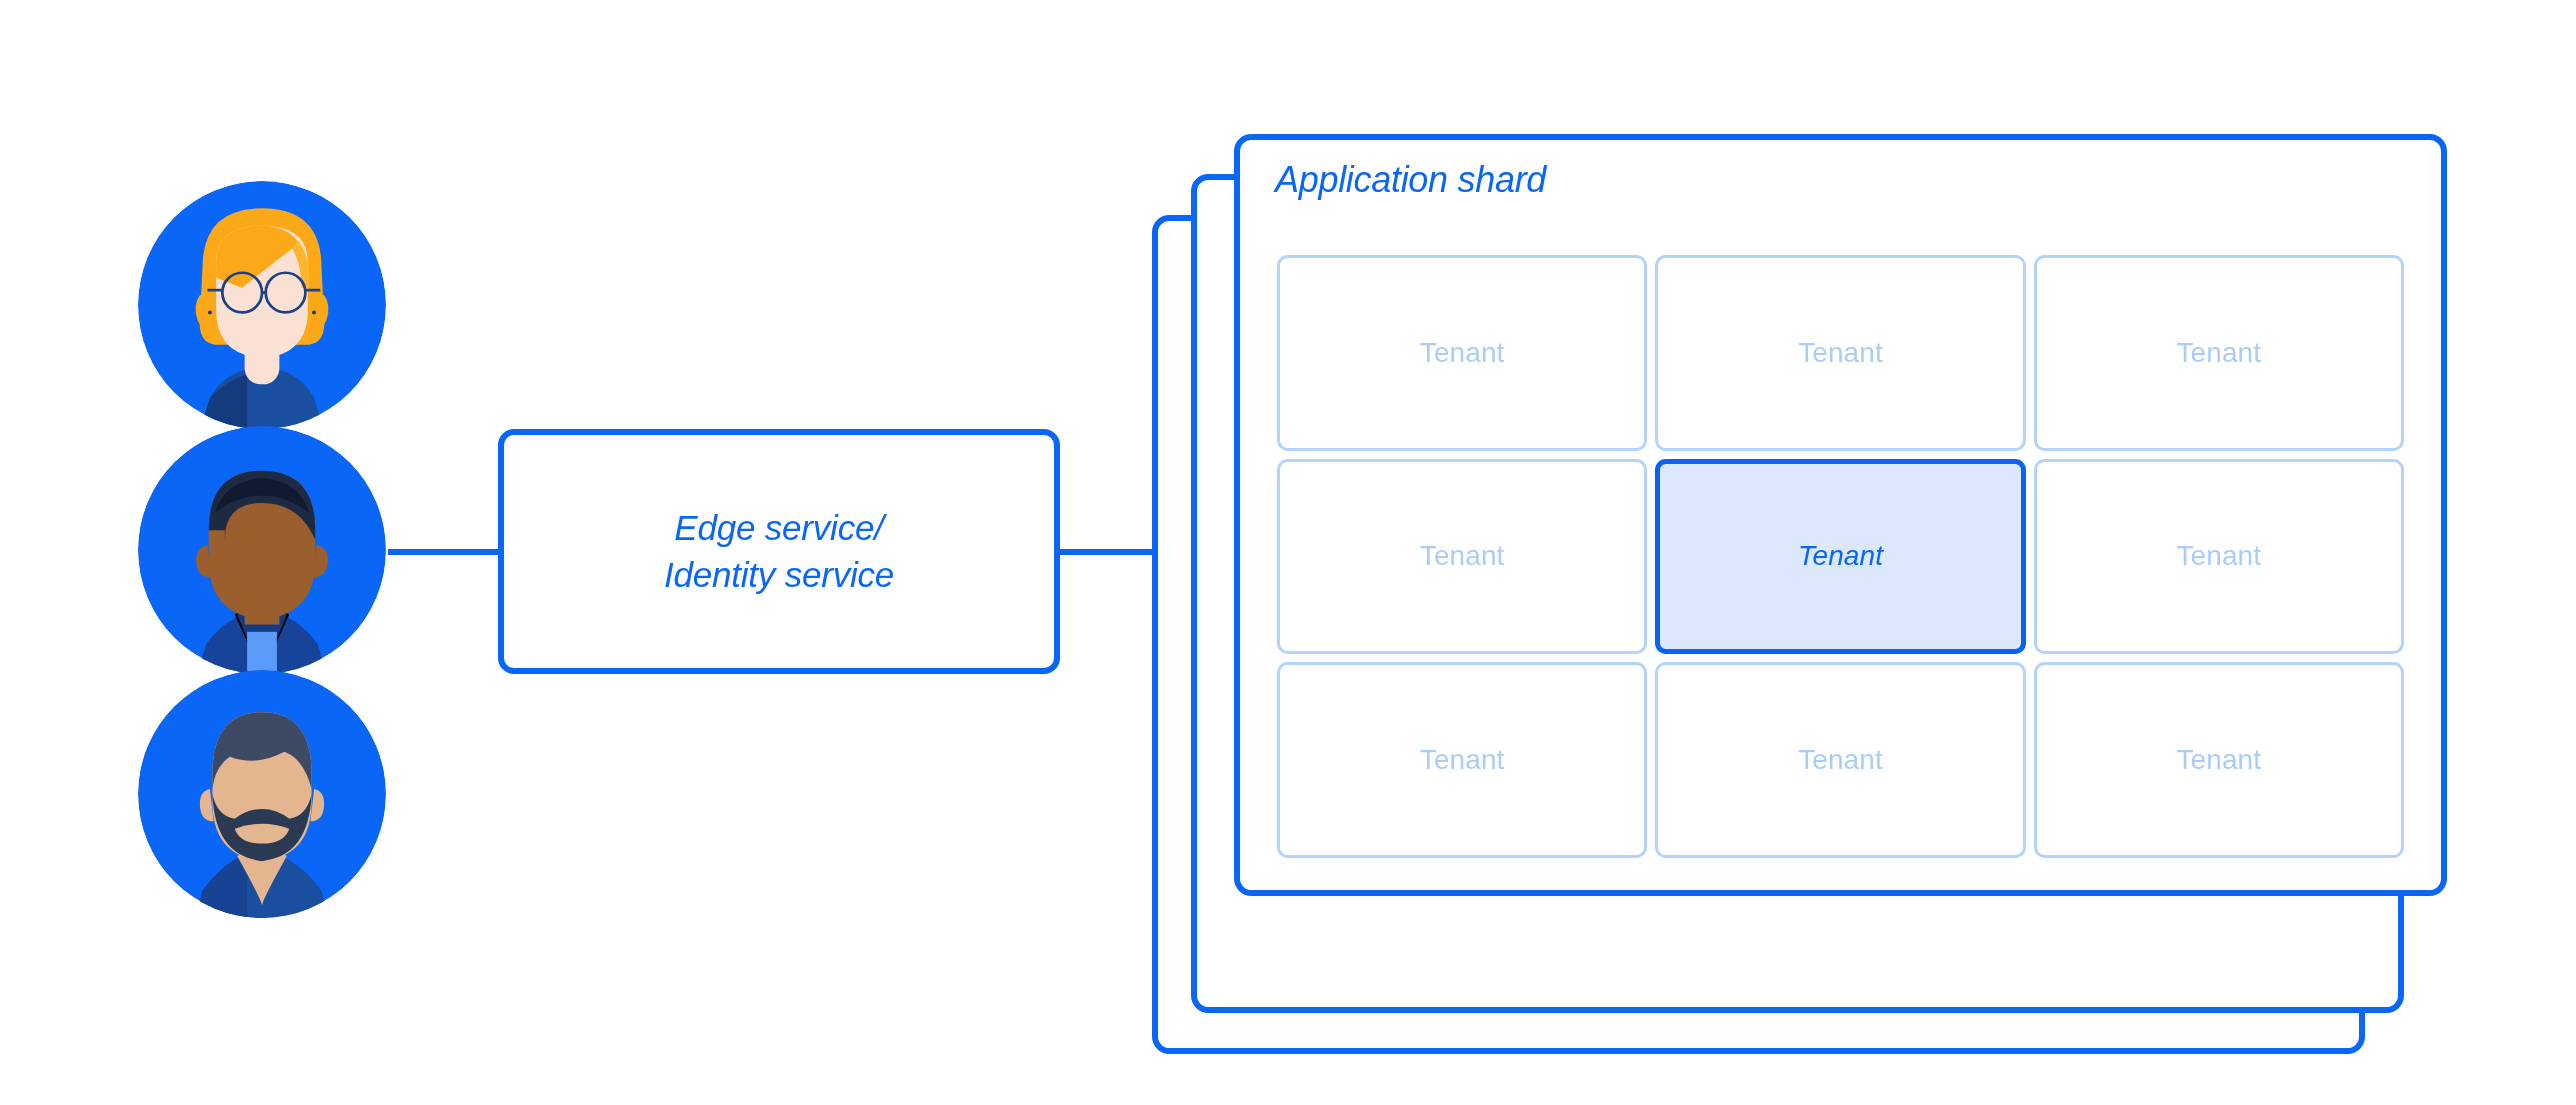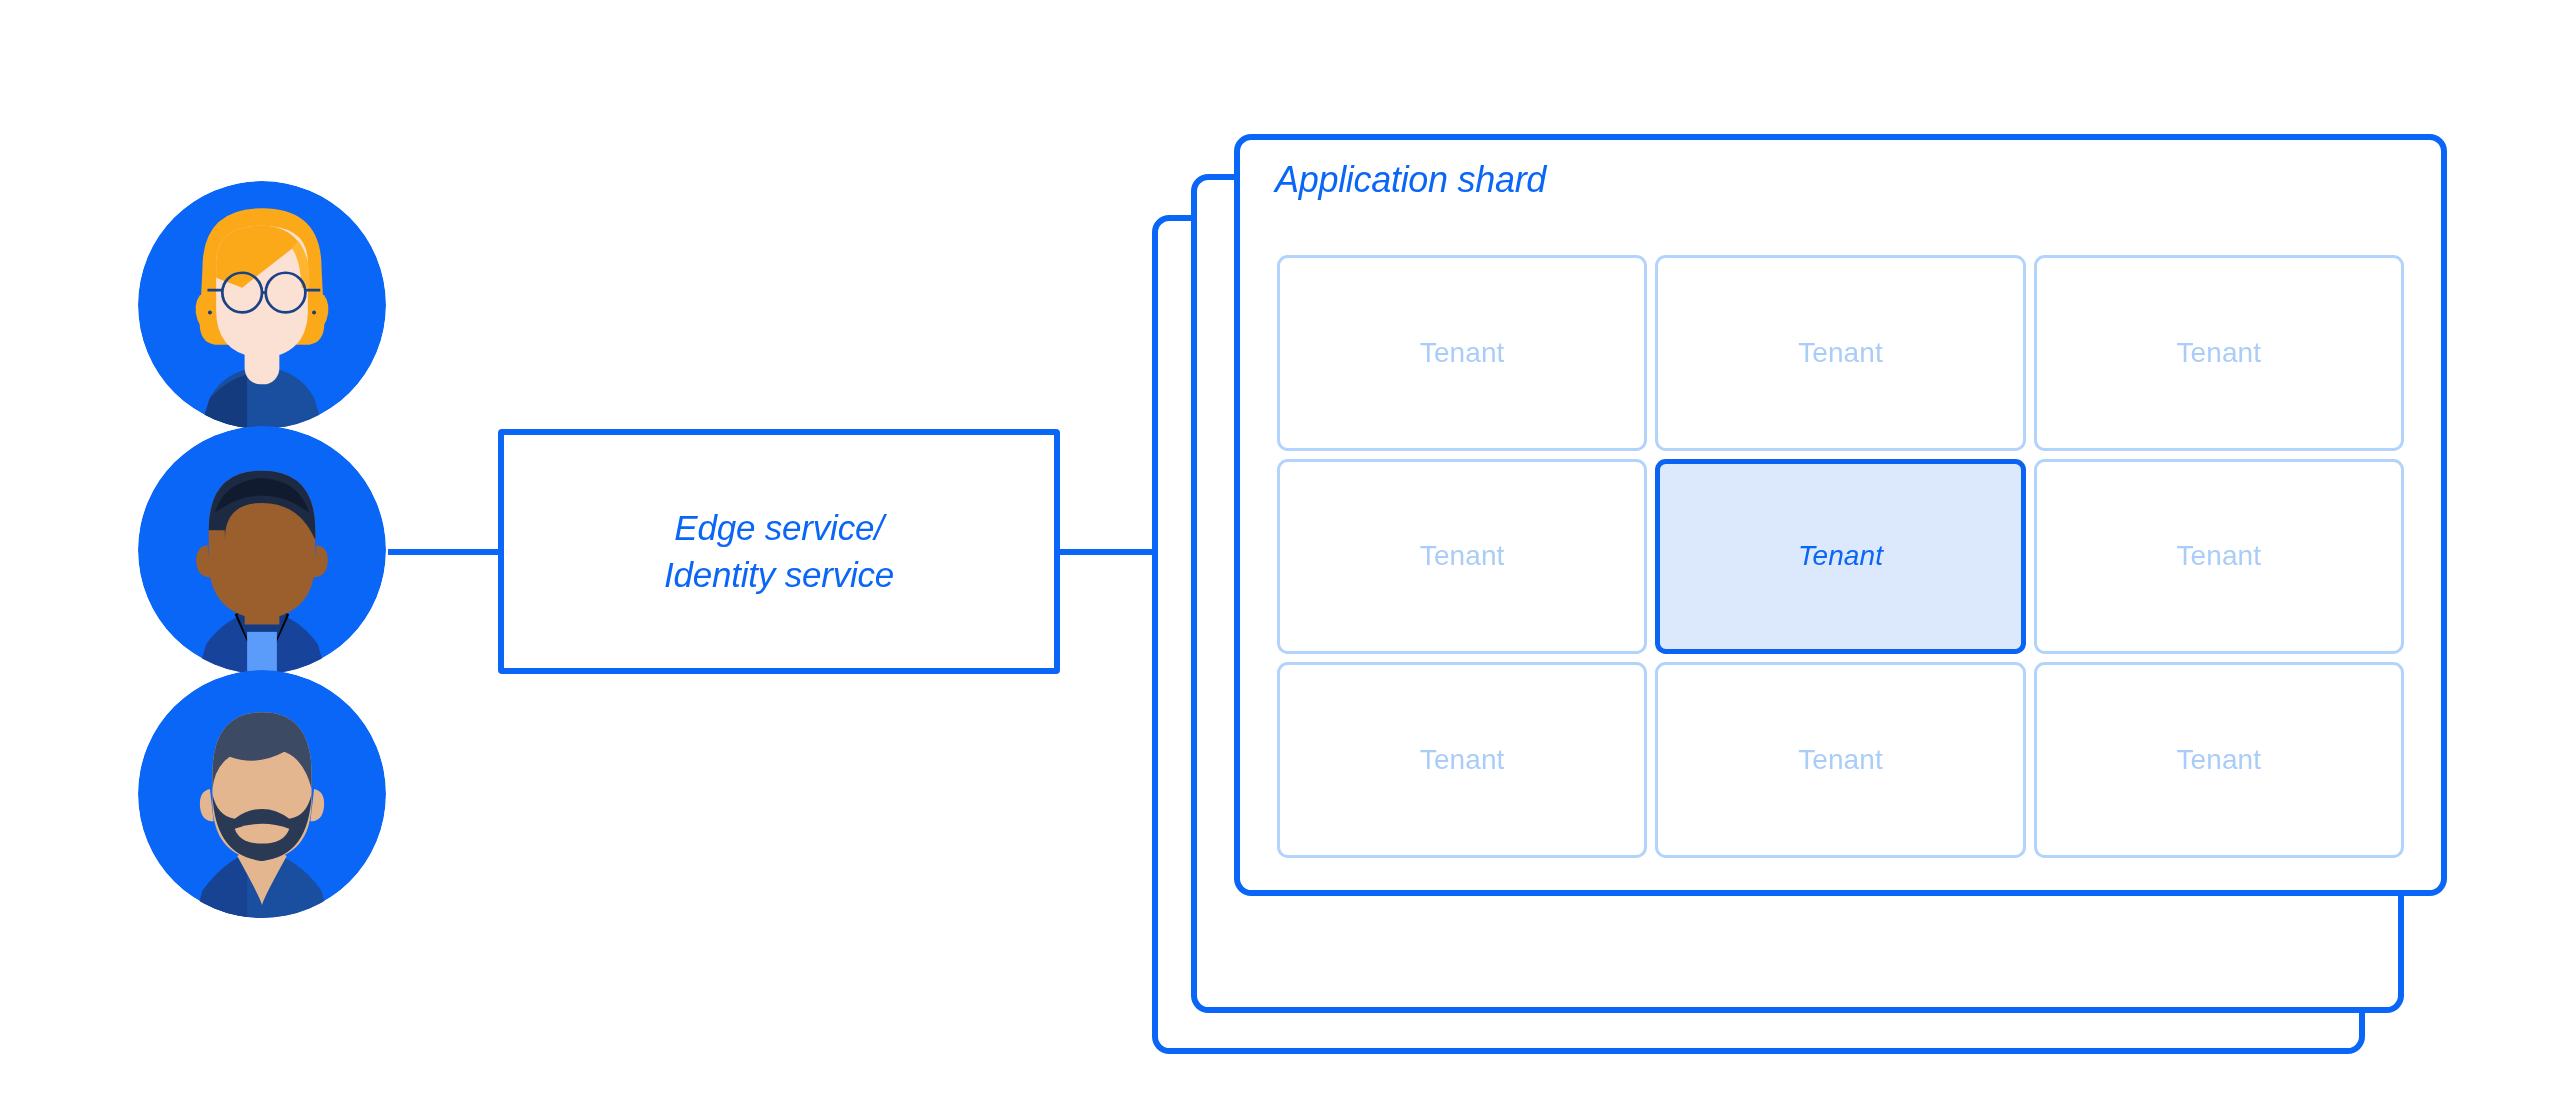--- a/index.html
+++ b/index.html
@@ -61,21 +61,21 @@
 
   
   .edge-box {
     position: absolute;
     left: 498px;
     top: 429px;
     width: 562px;
     height: 245px;
     box-sizing: border-box;
     border: 6px solid #0a66f7;
-    border-radius: 4px;
+    border-radius: 16px;
     background: #ffffff;
     display: flex;
     align-items: center;
     justify-content: center;
   }
   .edge-label {
     color: #0a66f7;
     font-style: italic;
     font-size: 35px;
     line-height: 1.32;

